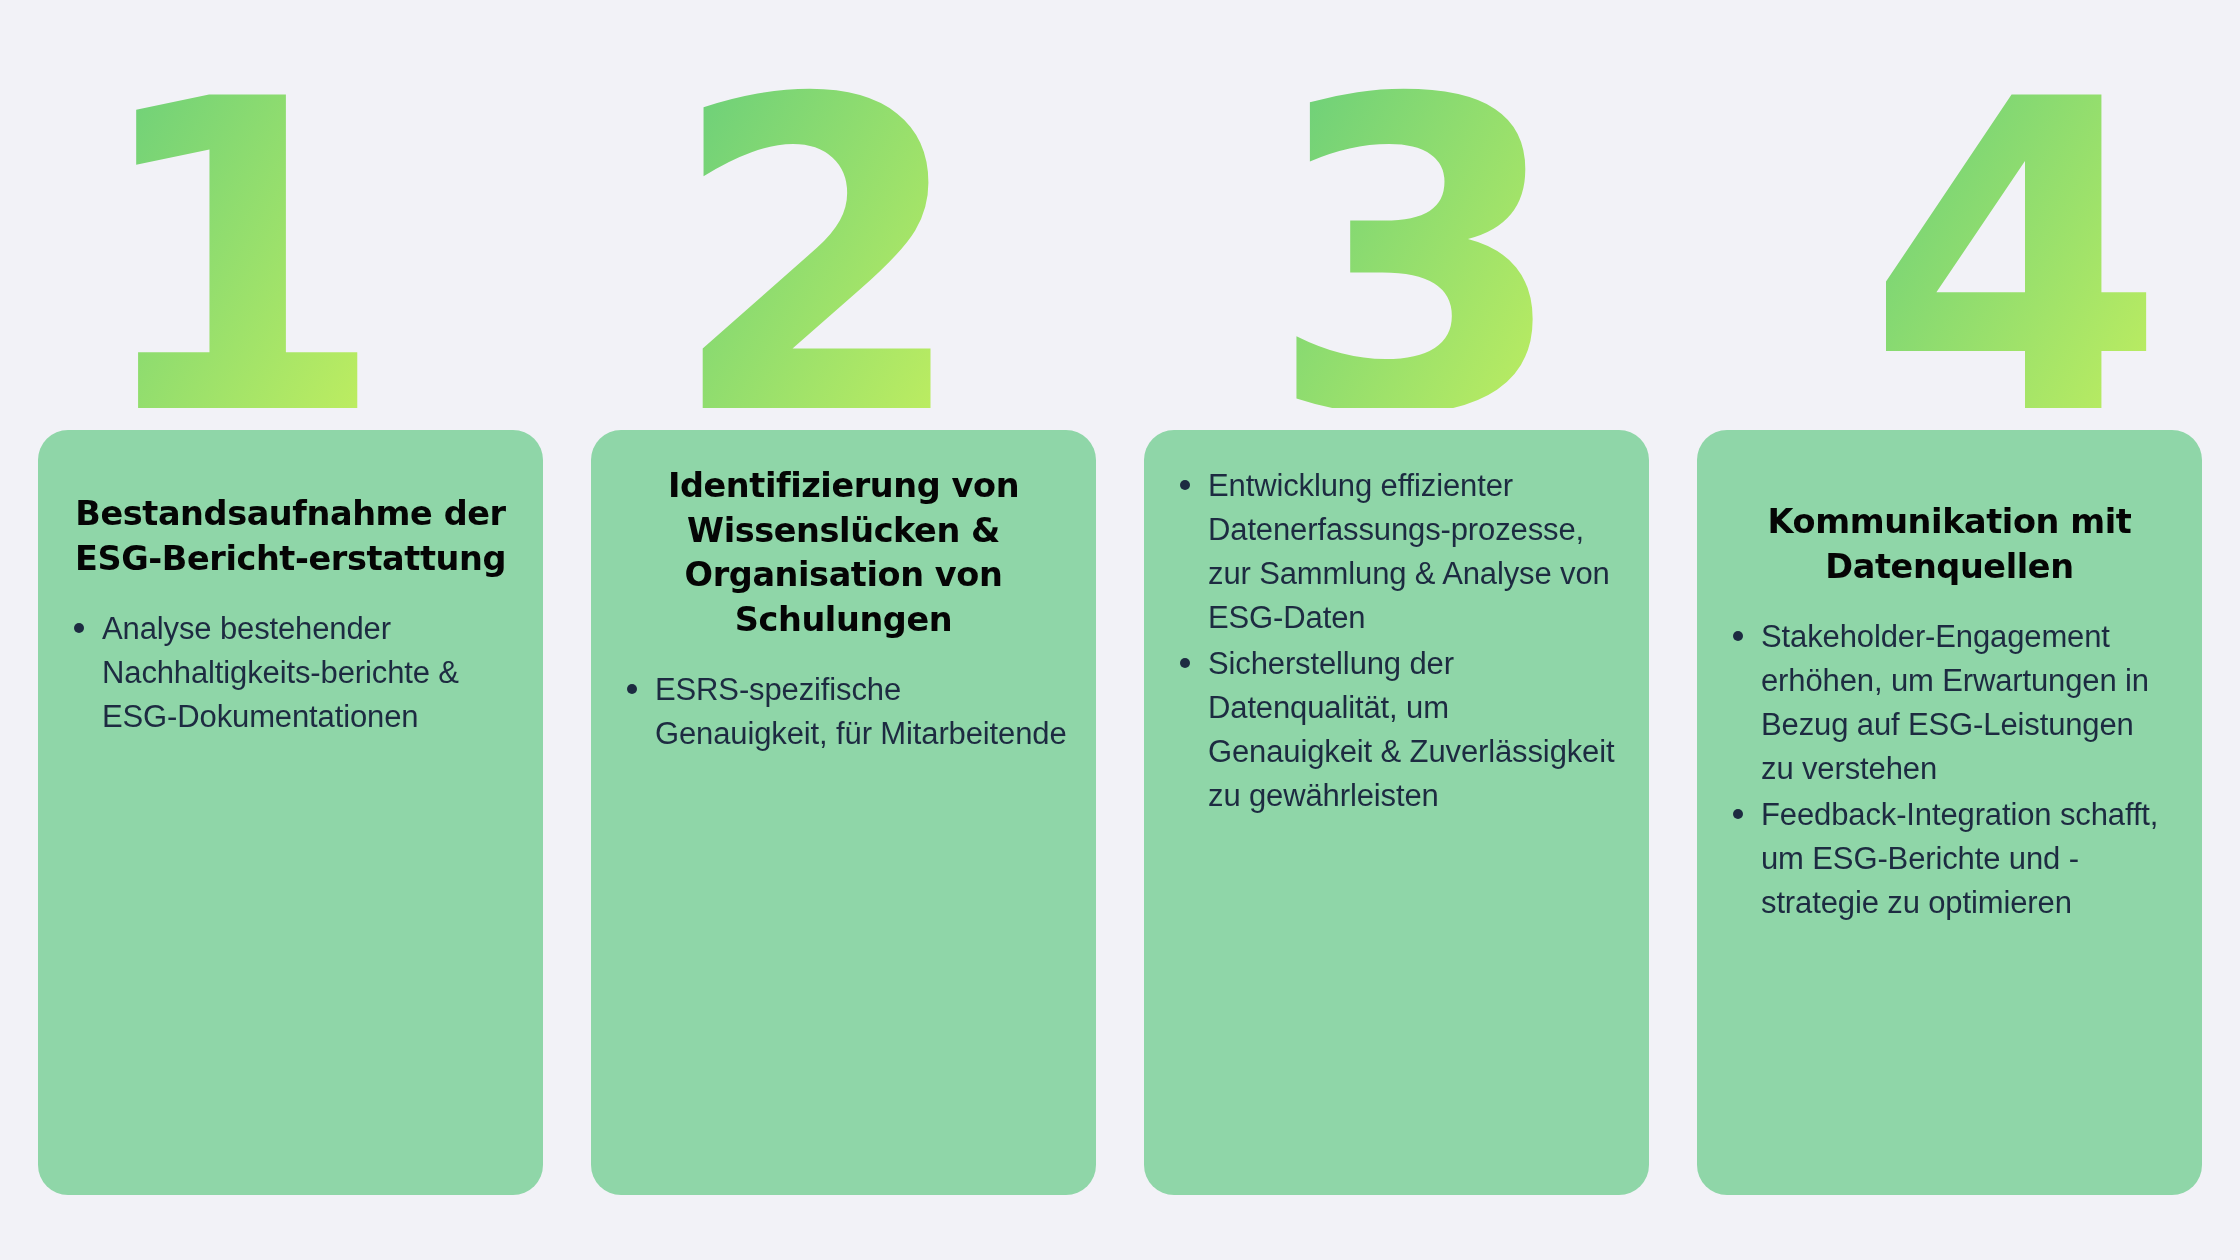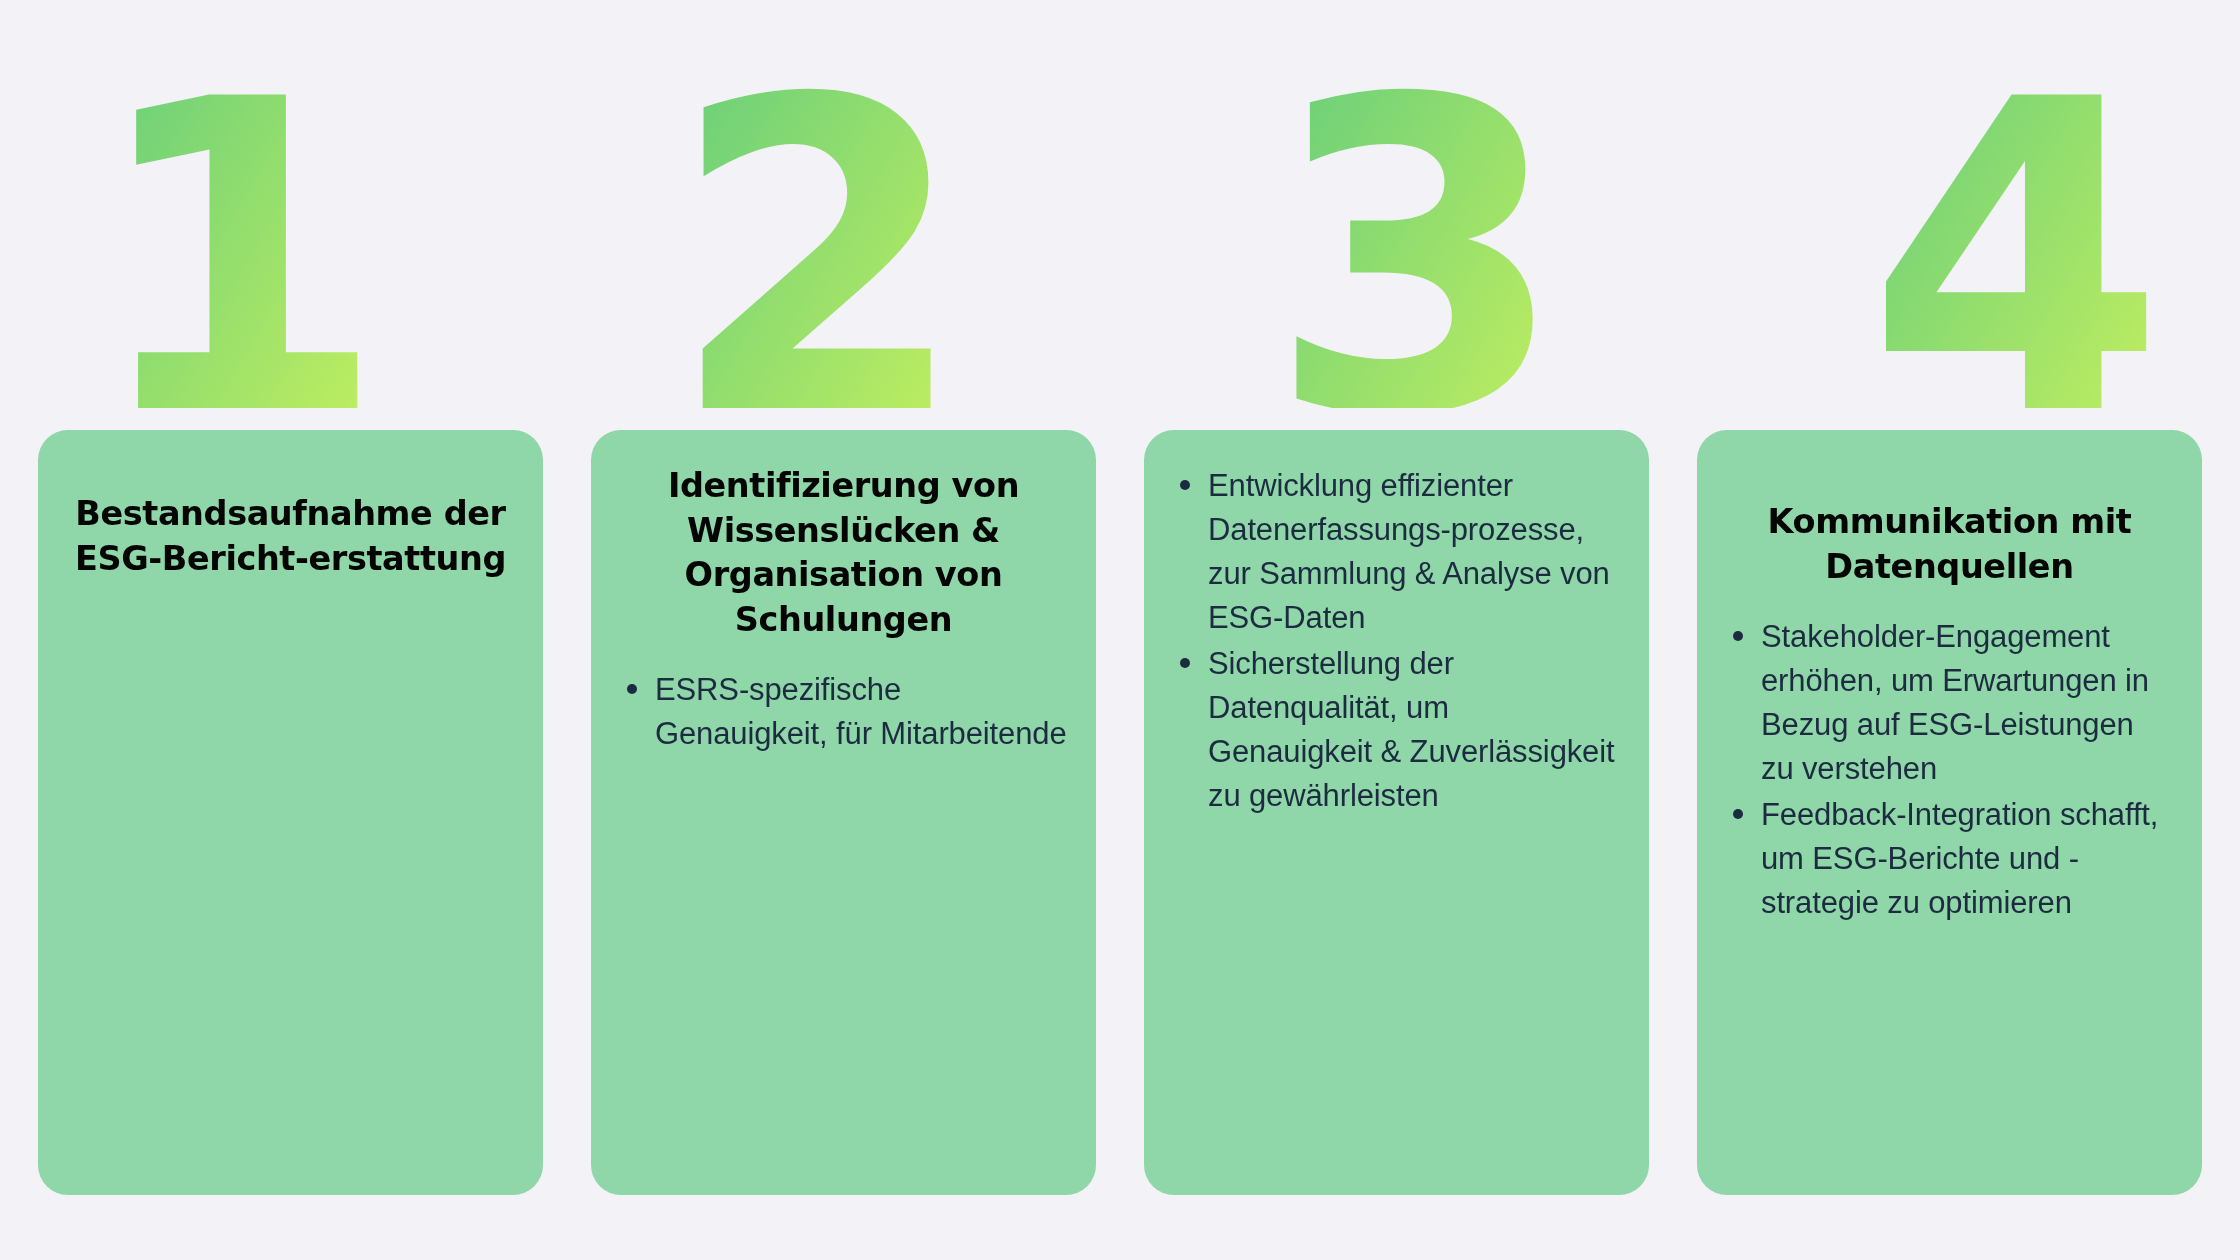--- a/index.html
+++ b/index.html
@@ -138,20 +138,21 @@
             <stop offset="0%" stop-color="#5FCB7E"></stop>
             <stop offset="100%" stop-color="#CBF25C"></stop>
           </linearGradient>
         </defs>
         <text class="numeral-text" x="150" y="400" text-anchor="middle" fill="url(#grad1)">1</text>
       </svg>
     </div>
     <div class="card">
       <h2 class="card-title">Bestandsaufnahme der ESG-Bericht-erstattung</h2>
       <ul class="bullets">
+        <li>Analyse bestehender Nachhaltigkeits-berichte &amp; ESG-Dokumentationen</li>
       </ul>
     </div>
   </div>
 
   <div class="step step-2">
     <div class="numeral-wrap">
       <svg class="numeral-svg" viewBox="0 0 300 400" xmlns="http://www.w3.org/2000/svg">
         <defs>
           <linearGradient id="grad2" x1="0" y1="0" x2="1" y2="1">
             <stop offset="0%" stop-color="#5FCB7E"></stop>

